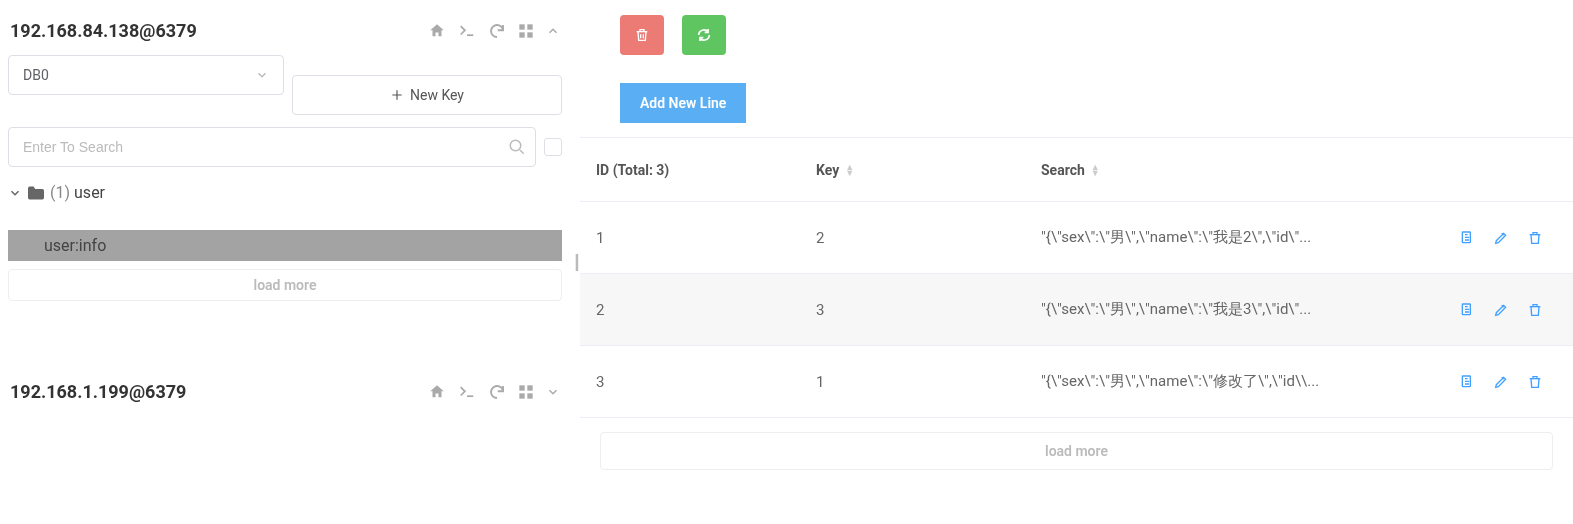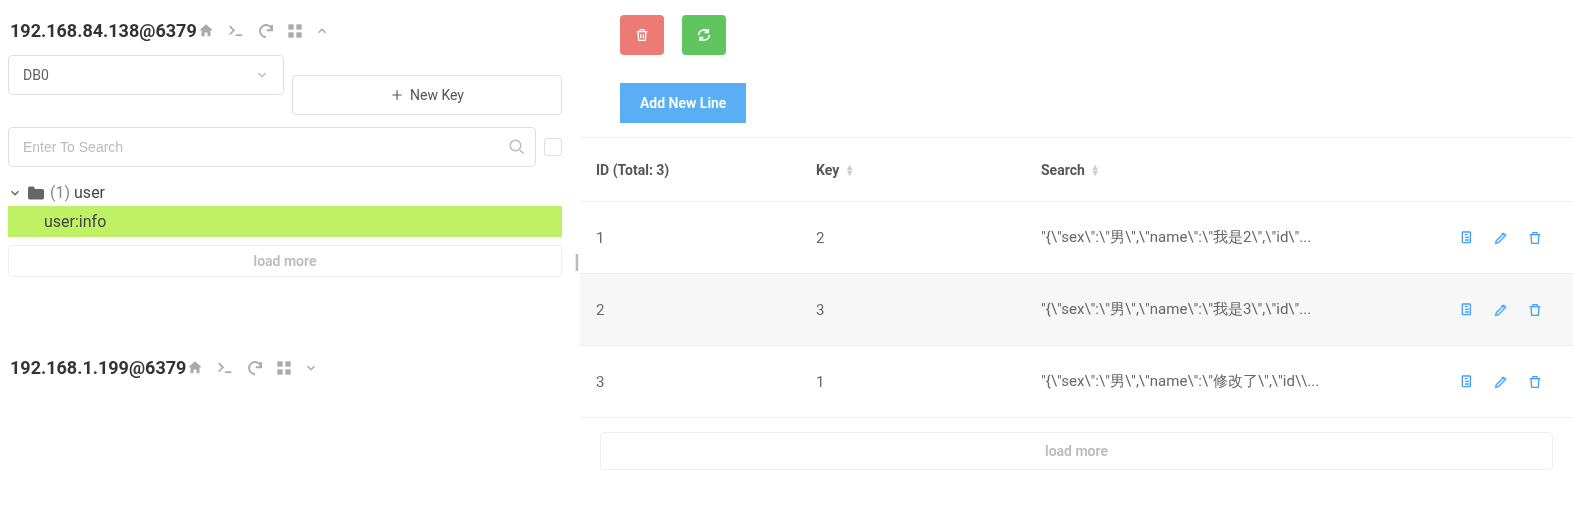--- a/index.html
+++ b/index.html
@@ -1,40 +1,40 @@
 <!DOCTYPE html>
 <html><head>
 <meta charset="utf-8">
 <style>
 * { box-sizing: border-box; margin: 0; padding: 0; }
 body { font-family: -apple-system, BlinkMacSystemFont, "Segoe UI", Roboto, sans-serif; font-size: 14px; color: #606266; display: flex; height: 524px; background: #fff; }
 .sidebar { width: 570px; padding: 10px 8px 0 8px; flex-shrink: 0; }
 .resizer { width: 10px; display: flex; align-items: center; justify-content: center; color: #bbb; cursor: col-resize; font-size: 20px; letter-spacing: -6px; }
 .main { flex: 1; padding: 15px 0 0 0; overflow: hidden; }
 
-.conn-header { display: flex; align-items: center; justify-content: flex-start; padding: 10px 2px 14px 2px; }
+.conn-header { display: flex; align-items: center; justify-content: space-between; padding: 10px 2px 14px 2px; }
 .conn-title { font-weight: 700; font-size: 18px; color: #333; }
 .conn-icons { display: flex; gap: 12px; align-items: center; color: #aaa; }
 .conn-icons span, .conn-icons svg { cursor: pointer; }
 
 .db-row { display: flex; gap: 8px; margin-bottom: 12px; }
 .db-select { flex: 1; border: 1px solid #dcdfe6; border-radius: 4px; height: 40px; display: flex; align-items: center; padding: 0 14px; justify-content: space-between; color: #606266; background: #fff; cursor: pointer; }
 .new-key-btn { width: 270px; border: 1px solid #dcdfe6; border-radius: 4px; height: 40px; display: flex; align-items: center; justify-content: center; gap: 6px; color: #555; background: #fff; cursor: pointer; margin-top: 20px; }
 
 .search-row { display: flex; align-items: center; gap: 8px; margin-bottom: 12px; }
 .search-input-wrap { flex: 1; position: relative; }
 .search-input { width: 100%; border: 1px solid #dcdfe6; border-radius: 4px; height: 40px; padding: 0 40px 0 14px; font-size: 14px; background: #fff; color: #737373; }
 .search-input::placeholder { color: #bbb; }
 .search-icon-pos { position: absolute; right: 10px; top: 50%; transform: translateY(-50%); color: #bbb; }
 .checkbox { width: 18px; height: 18px; border: 1px solid #dcdfe6; border-radius: 3px; }
 
 .tree { margin-top: 4px; }
 .tree-folder { display: flex; align-items: center; gap: 4px; padding: 4px 0; font-size: 16px; cursor: pointer; color: #444; }
 .tree-folder .count { color: #888; }
-.tree-key { background: #bef264; color: #444; padding: 6px 2px 6px 36px; font-size: 16px; cursor: pointer; }
+.tree-key { background: #a3a3a3; color: #444; padding: 6px 2px 6px 36px; font-size: 16px; cursor: pointer; margin-top: 24px; }
 .load-more-side { border: 1px solid #eee; border-radius: 4px; text-align: center; padding: 7px 0; color: #bbb; margin-top: 8px; font-weight: 600; background: #fff; cursor: pointer; }
 
 .conn2 { margin-top: 70px; }
 
 .top-buttons { display: flex; gap: 18px; padding-left: 40px; margin-bottom: 28px; }
 .btn { height: 40px; width: 44px; border-radius: 4px; display: flex; align-items: center; justify-content: center; color: #fff; cursor: pointer; border: none; }
 .btn-del { background: #eb7b74; }
 .btn-refresh { background: #5fc561; }
 .btn-add { background: #5aaef3; height: 40px; padding: 0 20px; border-radius: 0; display: inline-flex; align-items: center; color: #fff; font-weight: 600; cursor: pointer; margin-left: 40px; margin-bottom: 14px; }
 

